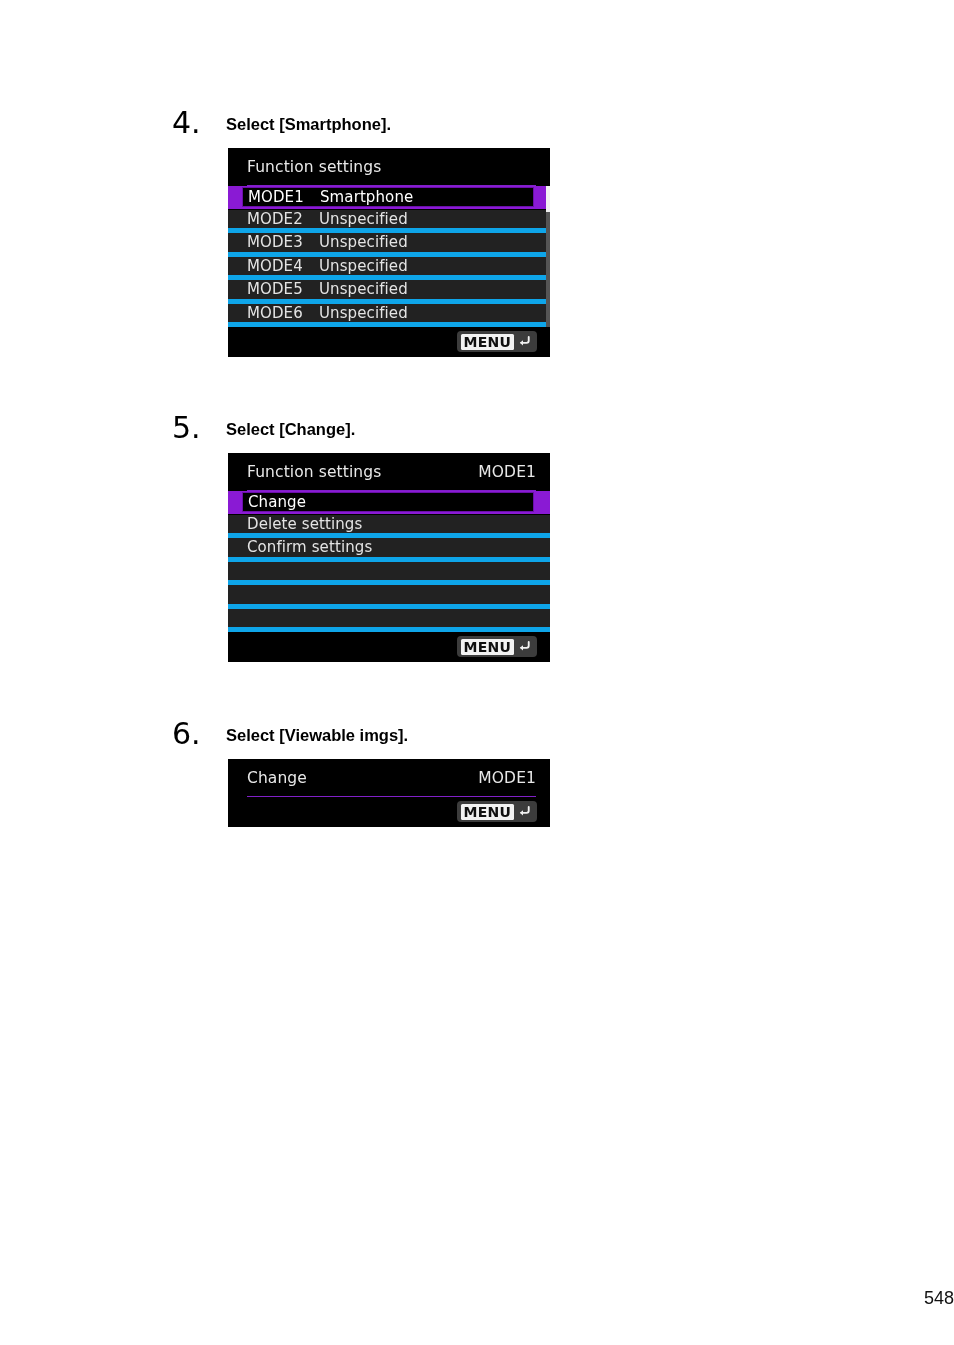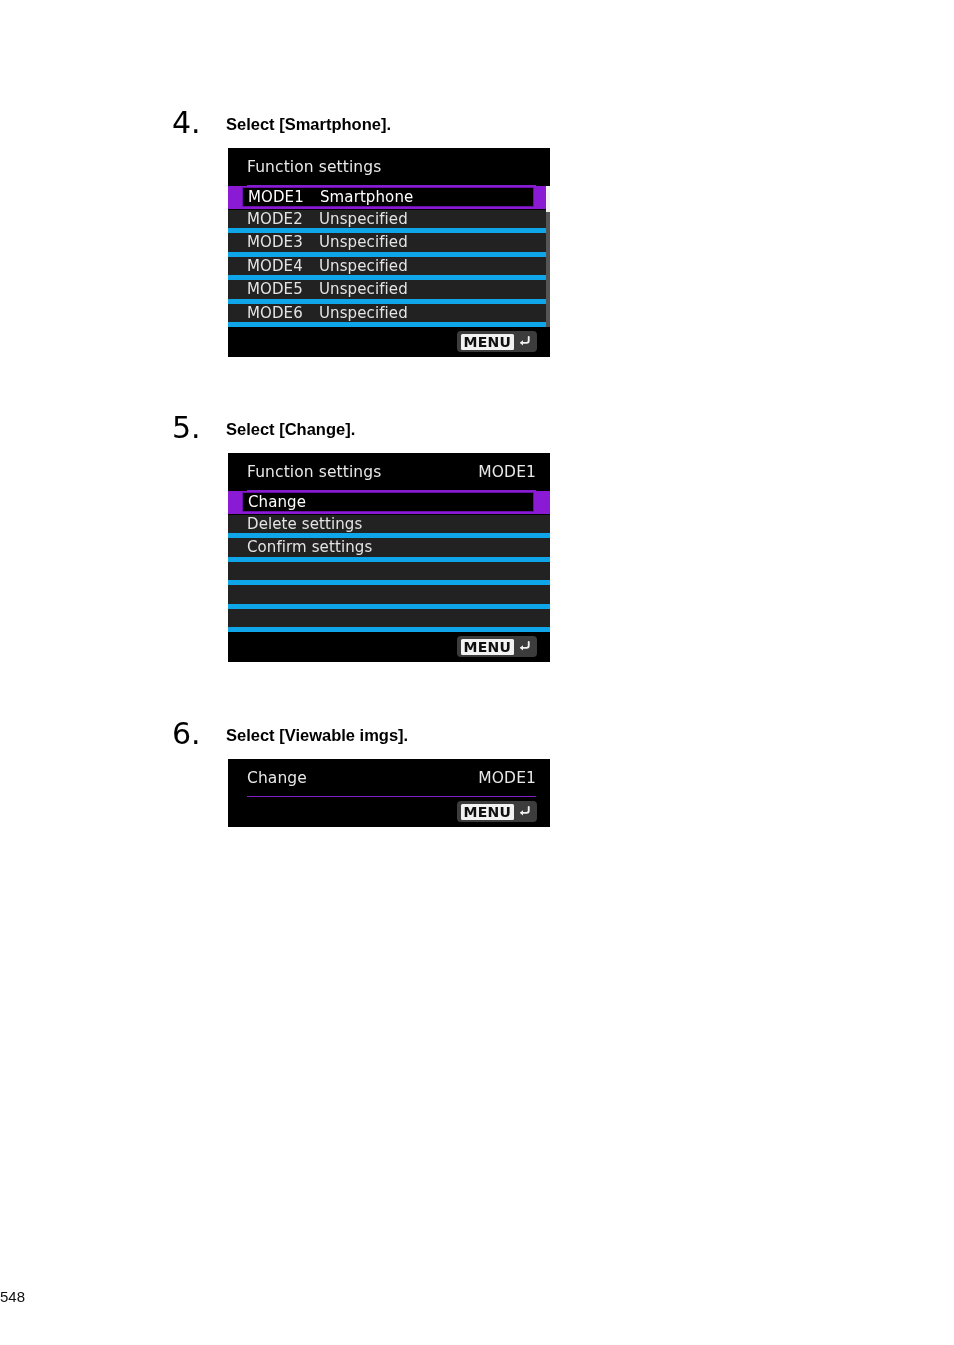--- a/index.html
+++ b/index.html
@@ -184,23 +184,23 @@
     width: 15px;
     height: 15px;
   }
 
   
   .page-number {
     position: absolute;
     left: 0;
     right: 0;
     top: 1288px;
-    text-align: left;
+    text-align: right;
     font-family: "Liberation Sans", sans-serif;
-    font-size: 15px;
+    font-size: 18px;
     color: #111111;
   }
 </style>
 </head>
 <body>
 
 <div class="page">
 
   <div class="step" style="top:108px;">
     <div class="step-head">

